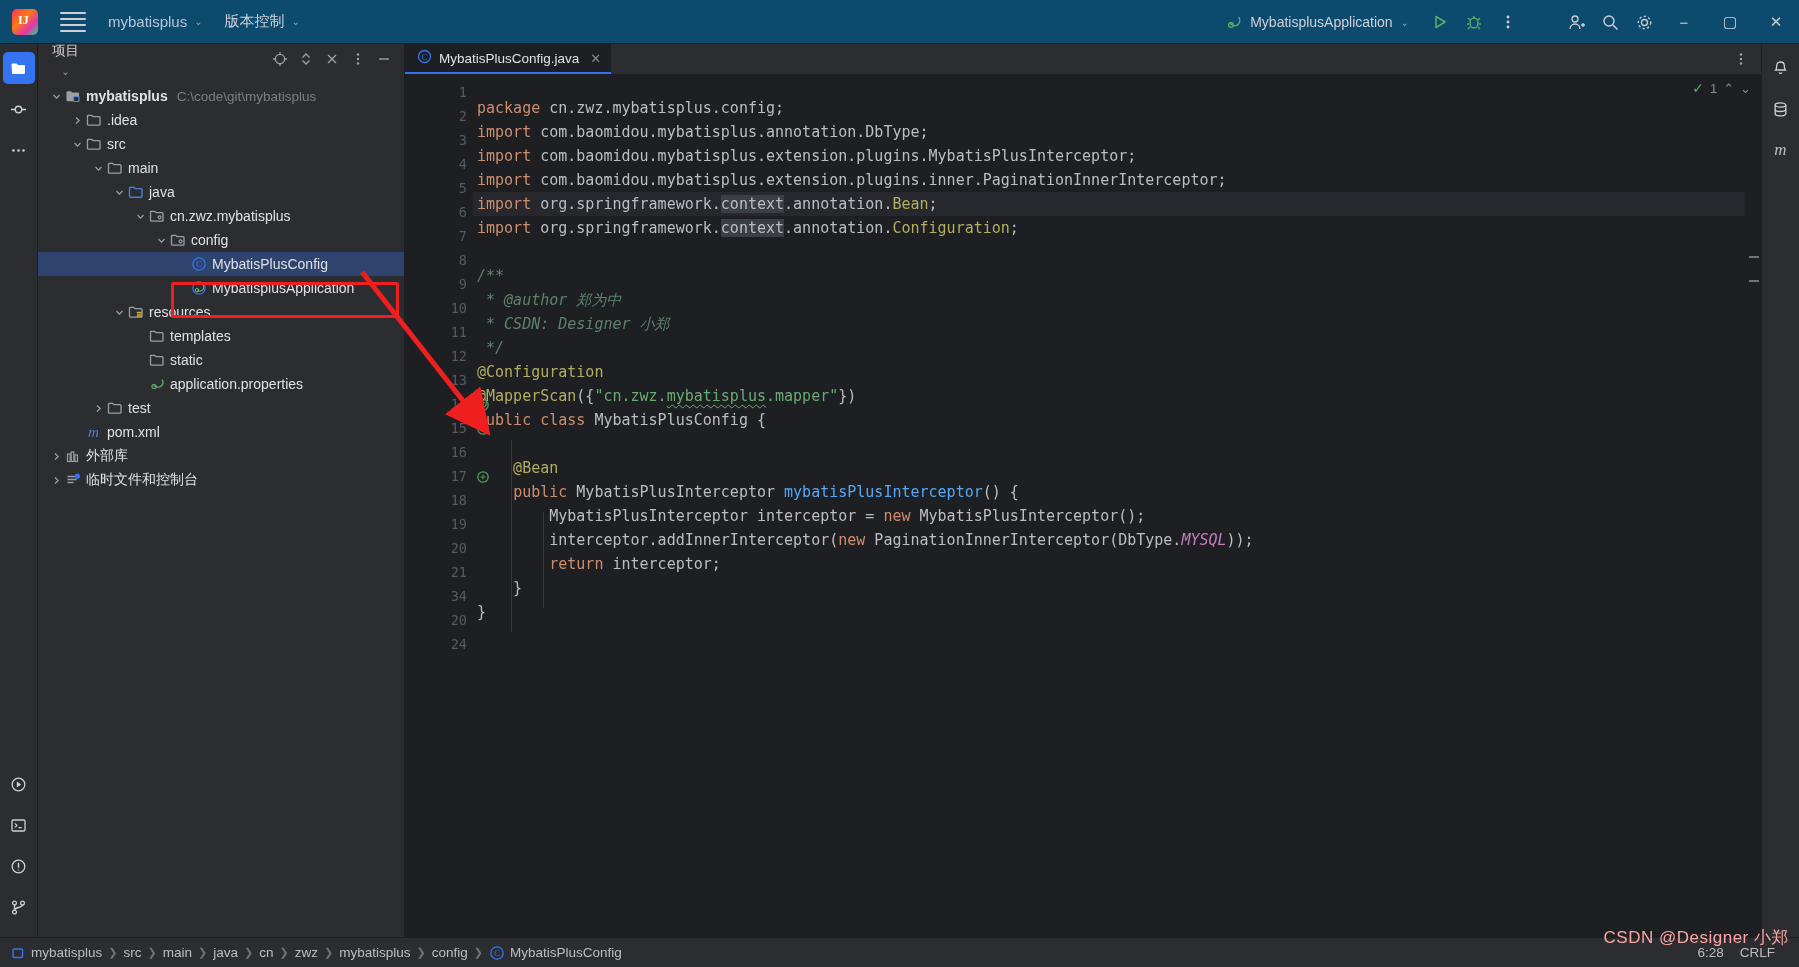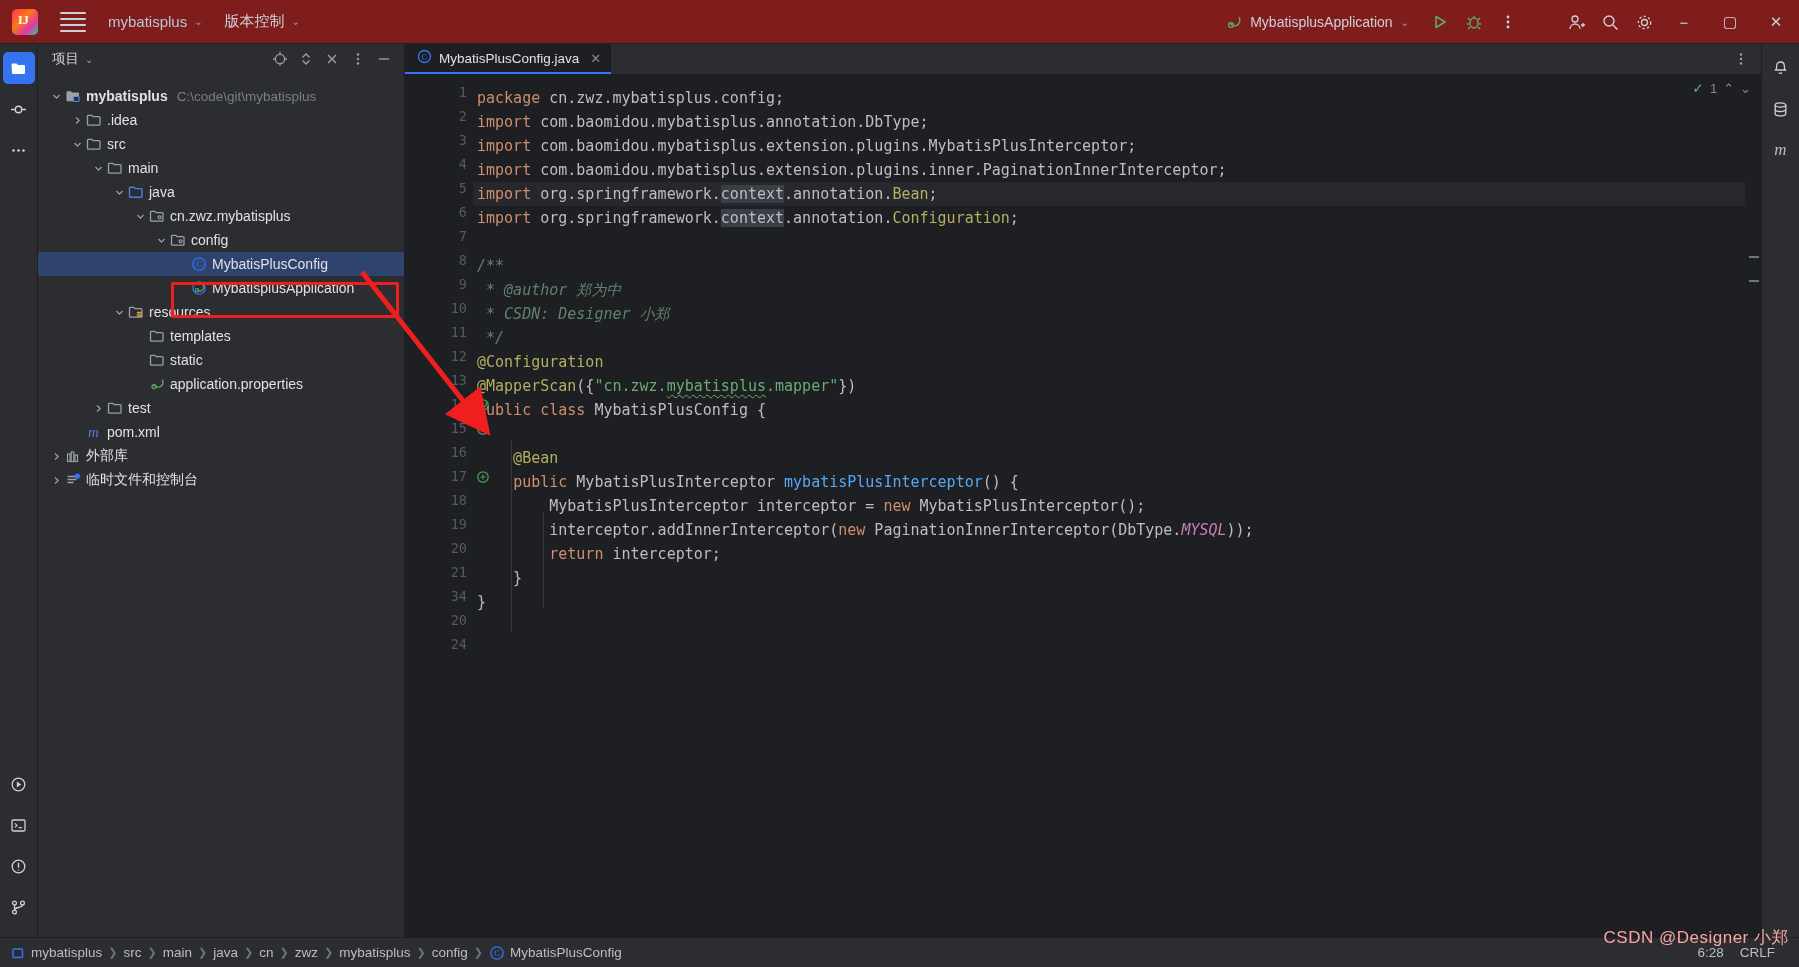--- a/index.html
+++ b/index.html
@@ -7,21 +7,21 @@
     width: 1799px; height: 967px;
     background: #1e1f22;
     font-family: "Liberation Sans", "DejaVu Sans", sans-serif;
     overflow: hidden;
     color: #dfe1e5;
   }
   .app { position: relative; width: 1799px; height: 967px; display: flex; flex-direction: column; }
 
   
   .titlebar {
-    height: 44px; background: #7f1d1d; display: flex; align-items: center;
+    height: 44px; background: #0c4a6e; display: flex; align-items: center;
     flex: 0 0 44px; position: relative; border-bottom: 1px solid #1e1f22;
   }
   .ij-logo { width: 26px; height: 26px; margin-left: 12px; border-radius: 5px; position: relative; overflow: hidden;
     background: linear-gradient(135deg,#fe315d 0%,#f97a12 40%,#e535ab 70%,#21d789 100%); }
   .ij-logo span { position: absolute; left: 6px; top: 4px; font-size: 12px; font-weight: bold; color: #fff;
     font-family: "Liberation Serif", serif; }
   .hamburger { margin-left: 22px; width: 26px; height: 22px; display: flex; flex-direction: column;
     justify-content: center; gap: 4px; cursor: pointer; }
   .hamburger i { display: block; height: 2px; background: #ced0d6; border-radius: 1px; }
   .tb-item { margin-left: 22px; font-size: 15px; color: #ced0d6; display: flex; align-items: center; gap: 7px; cursor: pointer; }
@@ -43,21 +43,21 @@
     padding-top: 8px; flex: 0 0 38px; border-right: 1px solid #1e1f22; }
   .rail-ico { width: 32px; height: 32px; margin-bottom: 9px; display: flex; align-items: center;
     justify-content: center; border-radius: 5px; cursor: pointer; }
   .rail-ico.active { background: #3574f0; }
   .rail-spacer { flex: 1 1 auto; }
 
   
   .projpanel { width: 367px; background: #2b2d30; display: flex; flex-direction: column; flex: 0 0 367px;
     border-right: 1px solid #1e1f22; position: relative; }
   .pp-header { height: 30px; display: flex; align-items: center; padding: 0 8px 0 14px; flex: 0 0 30px; }
-  .pp-title { font-size: 13.5px; color: #ced0d6; display: flex; align-items: center; gap: 6px; cursor: pointer; }
+  .pp-title { font-size: 13.5px; color: #ced0d6; display: flex; align-items: center; gap: 6px; cursor: pointer; flex-direction: column; }
   .pp-actions { margin-left: auto; display: flex; align-items: center; gap: 2px; }
   .pp-act { width: 24px; height: 24px; display: flex; align-items: center; justify-content: center; cursor: pointer; border-radius: 4px; }
   .tree { padding-top: 10px; font-size: 14px; overflow: hidden; position: relative; }
   .trow { height: 24px; display: flex; align-items: center; white-space: nowrap; cursor: pointer; position: relative; }
   .trow.sel { background: #2e436e; }
   .tw { width: 16px; display: flex; align-items: center; justify-content: center; flex: 0 0 16px;
     color: #9da0a8; font-size: 9px; }
   .ticon { width: 17px; height: 17px; margin-right: 5px; flex: 0 0 17px; display: flex; align-items: center; justify-content: center; }
   .tlabel { color: #dfe1e5; }
   .tlabel.bold { font-weight: bold; }
@@ -69,21 +69,21 @@
   .tab { height: 30px; display: flex; align-items: center; gap: 7px; padding: 0 10px 0 12px; font-size: 13.5px;
     color: #dfe1e5; background: #1e1f22; border-bottom: 2px solid #3574f0; cursor: pointer; }
   .tab .x { color: #868a91; font-size: 13px; margin-left: 4px; }
   .tabbar-right { margin-left: auto; display: flex; align-items: center; padding-right: 8px; }
   .code-wrap { flex: 1 1 auto; display: flex; background: #1e1f22; position: relative; overflow: hidden; }
   .gutter { width: 68px; flex: 0 0 68px; background: #1e1f22; padding-top: 6px; position: relative; }
   .gline { height: 24px; display: flex; align-items: center; justify-content: flex-end;
     padding-right: 6px; color: #555a61; font-size: 13.5px;
     font-family: "DejaVu Sans Mono", "Liberation Mono", monospace; position: relative; }
   .gline .gico { position: absolute; right: -16px; width: 14px; height: 14px; }
-  .code { flex: 1 1 auto; padding-top: 12px; position: relative; overflow: hidden; }
+  .code { flex: 1 1 auto; padding-top: 22px; position: relative; overflow: hidden; }
   .cline { height: 24px; line-height: 24px; font-size: 15px; white-space: pre;
     font-family: "DejaVu Sans Mono", "Liberation Mono", monospace; padding-left: 4px; }
   .cline.cur { background: #26282e; }
   .kw { color: #cf8e6d; }
   .cls { color: #bcbec4; }
   .ann { color: #b3ae60; }
   .str { color: #6aab73; }
   .fn { color: #56a8f5; }
   .cmt { color: #5f826b; font-style: italic; }
   .num { color: #c77dbb; font-style: italic; }

